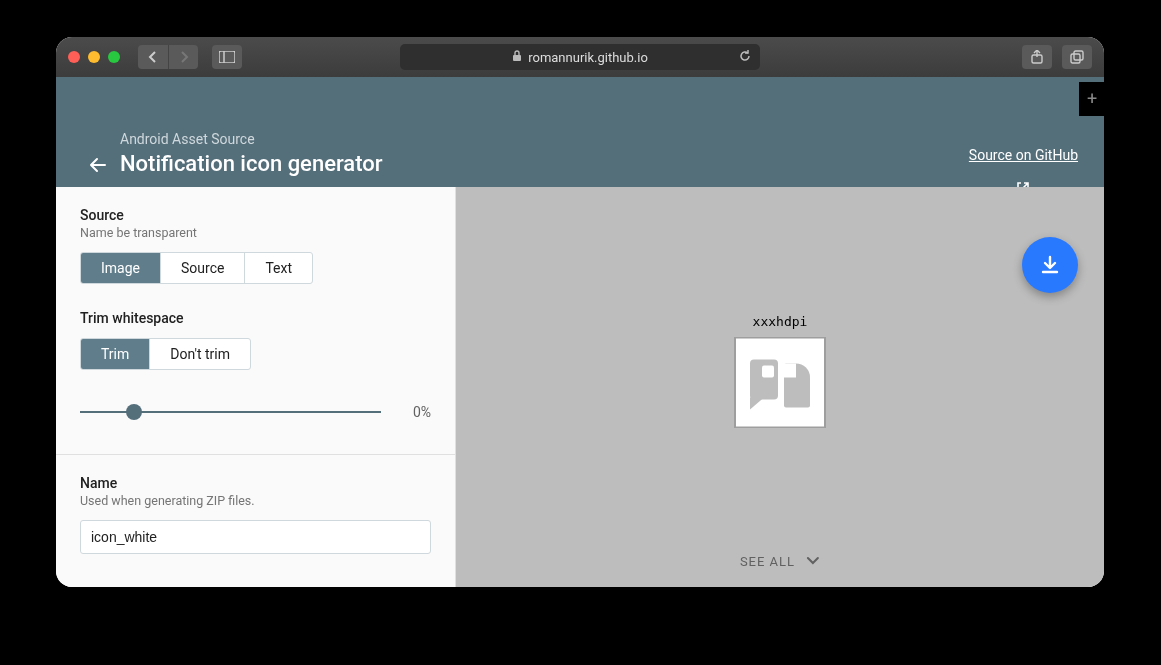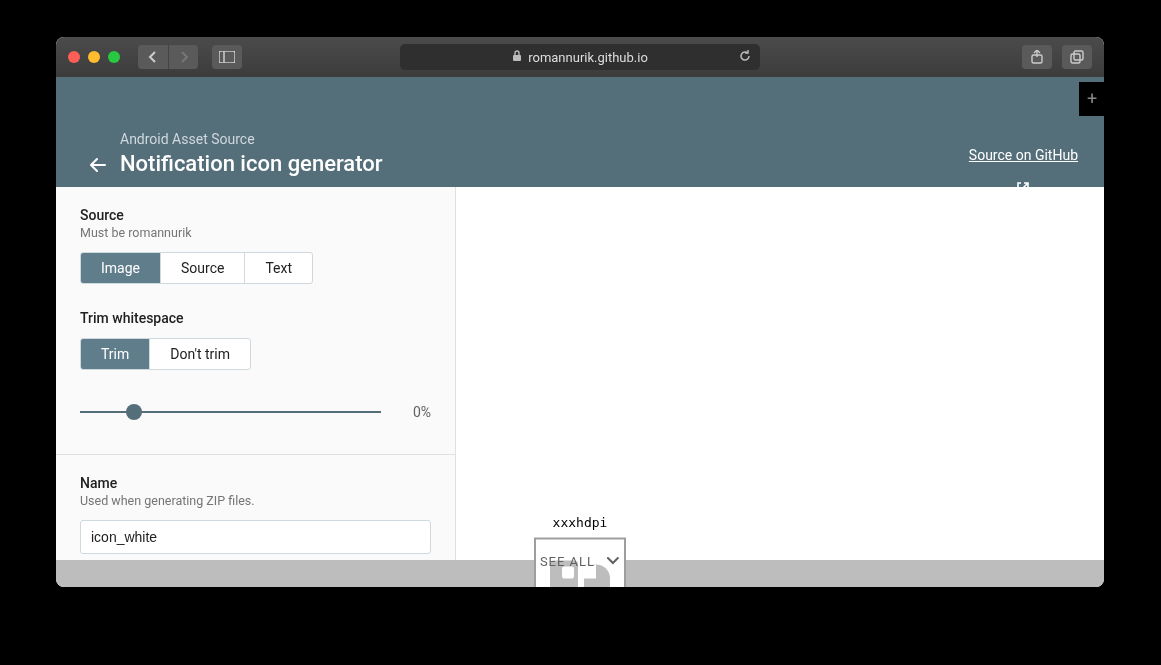--- a/index.html
+++ b/index.html
@@ -11,21 +11,21 @@
     overflow: hidden;
     position: relative;
   }
   .browser-window {
     position: absolute;
     left: 56px;
     top: 37px;
     width: 1048px;
     height: 550px;
     background: #fff;
-    border-radius: 8px;
+    border-radius: 16px;
     overflow: hidden;
     box-shadow: 0 20px 60px rgba(0,0,0,0.6);
   }
   .new-tab-corner {
     position: absolute;
     right: -1px;
     top: 45px;
     width: 26px;
     height: 34px;
     background: #000;
@@ -105,21 +105,21 @@
   .app-title {
     position:absolute; left: 64px; top: 74px; font-size: 22px; font-weight: 500;
   }
   .github-link {
     position:absolute; right: 26px; top: 70px; font-size: 14px;
     color:#fff; text-decoration: underline; display:flex; align-items:center; gap:18px;flex-direction:column;
   }
   .ext-icon { width:14px; height:14px; }
 
   .page-body {
-    display:flex; height: calc(100% - 150px); flex-direction: column;
+    display:flex; height: calc(100% - 150px);
   }
   .left-panel {
     width: 400px;
     background: #fafafa;
     border-right: 1px solid #e0e0e0;
     overflow-y: auto;
   }
   .section { padding: 20px 24px 6px; }
   .section-label { font-size: 14px; font-weight: 500; color: #212121; margin-bottom: 2px; }
   .section-hint { font-size: 12.5px; color: #757575; margin-bottom: 12px; }
@@ -279,21 +279,21 @@
           </svg>
       </span>
     </a>
   </div>
 
   <div class="page-body">
     <div class="left-panel">
 
       <div class="section">
         <div class="section-label">Source</div>
-        <div class="section-hint">Must be romannurik</div>
+        <div class="section-hint">Name be transparent</div>
         <div class="seg-group">
           <div class="seg active">Image</div>
           <div class="seg">Source</div>
           <div class="seg">Text</div>
         </div>
       </div>
 
       <div class="section">
         <div class="section-label">Trim whitespace</div>
         <div style="height:10px"></div>

